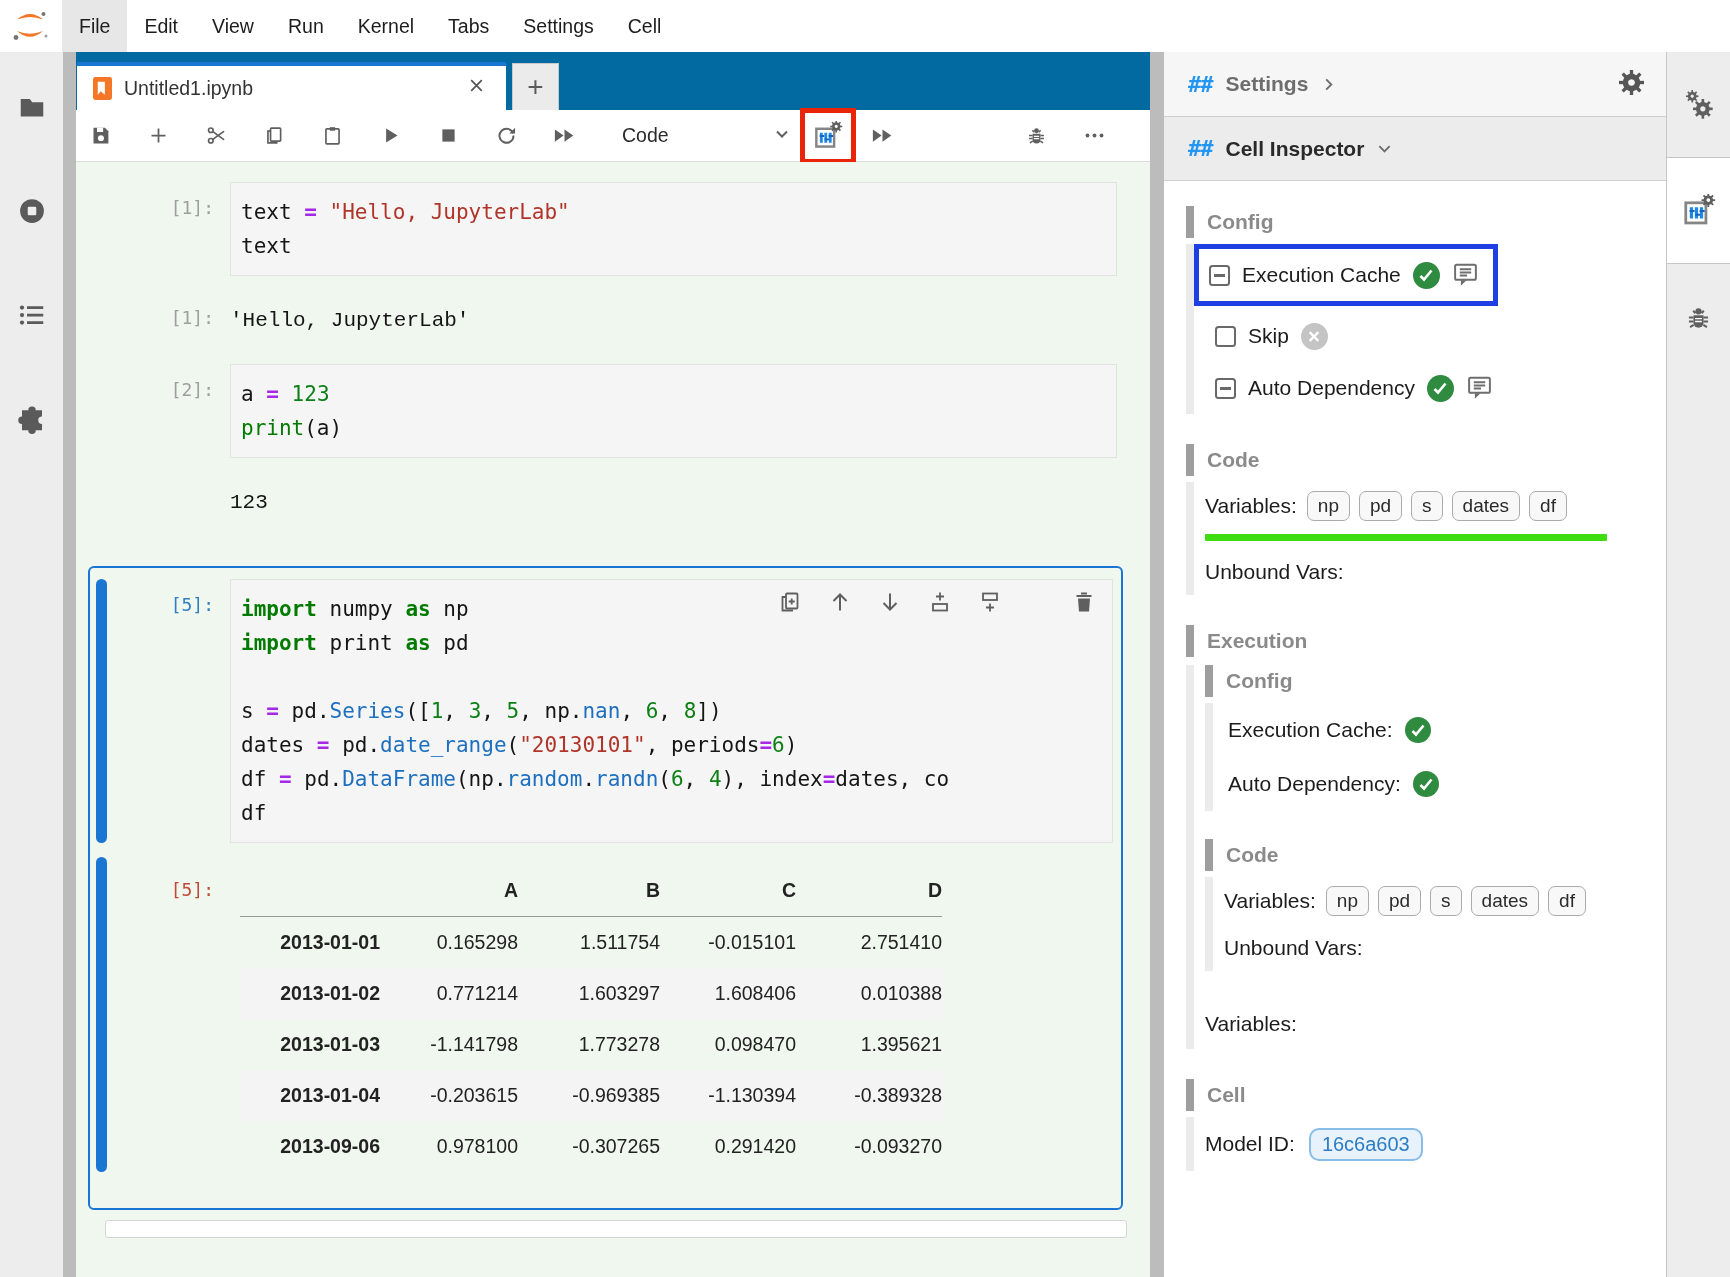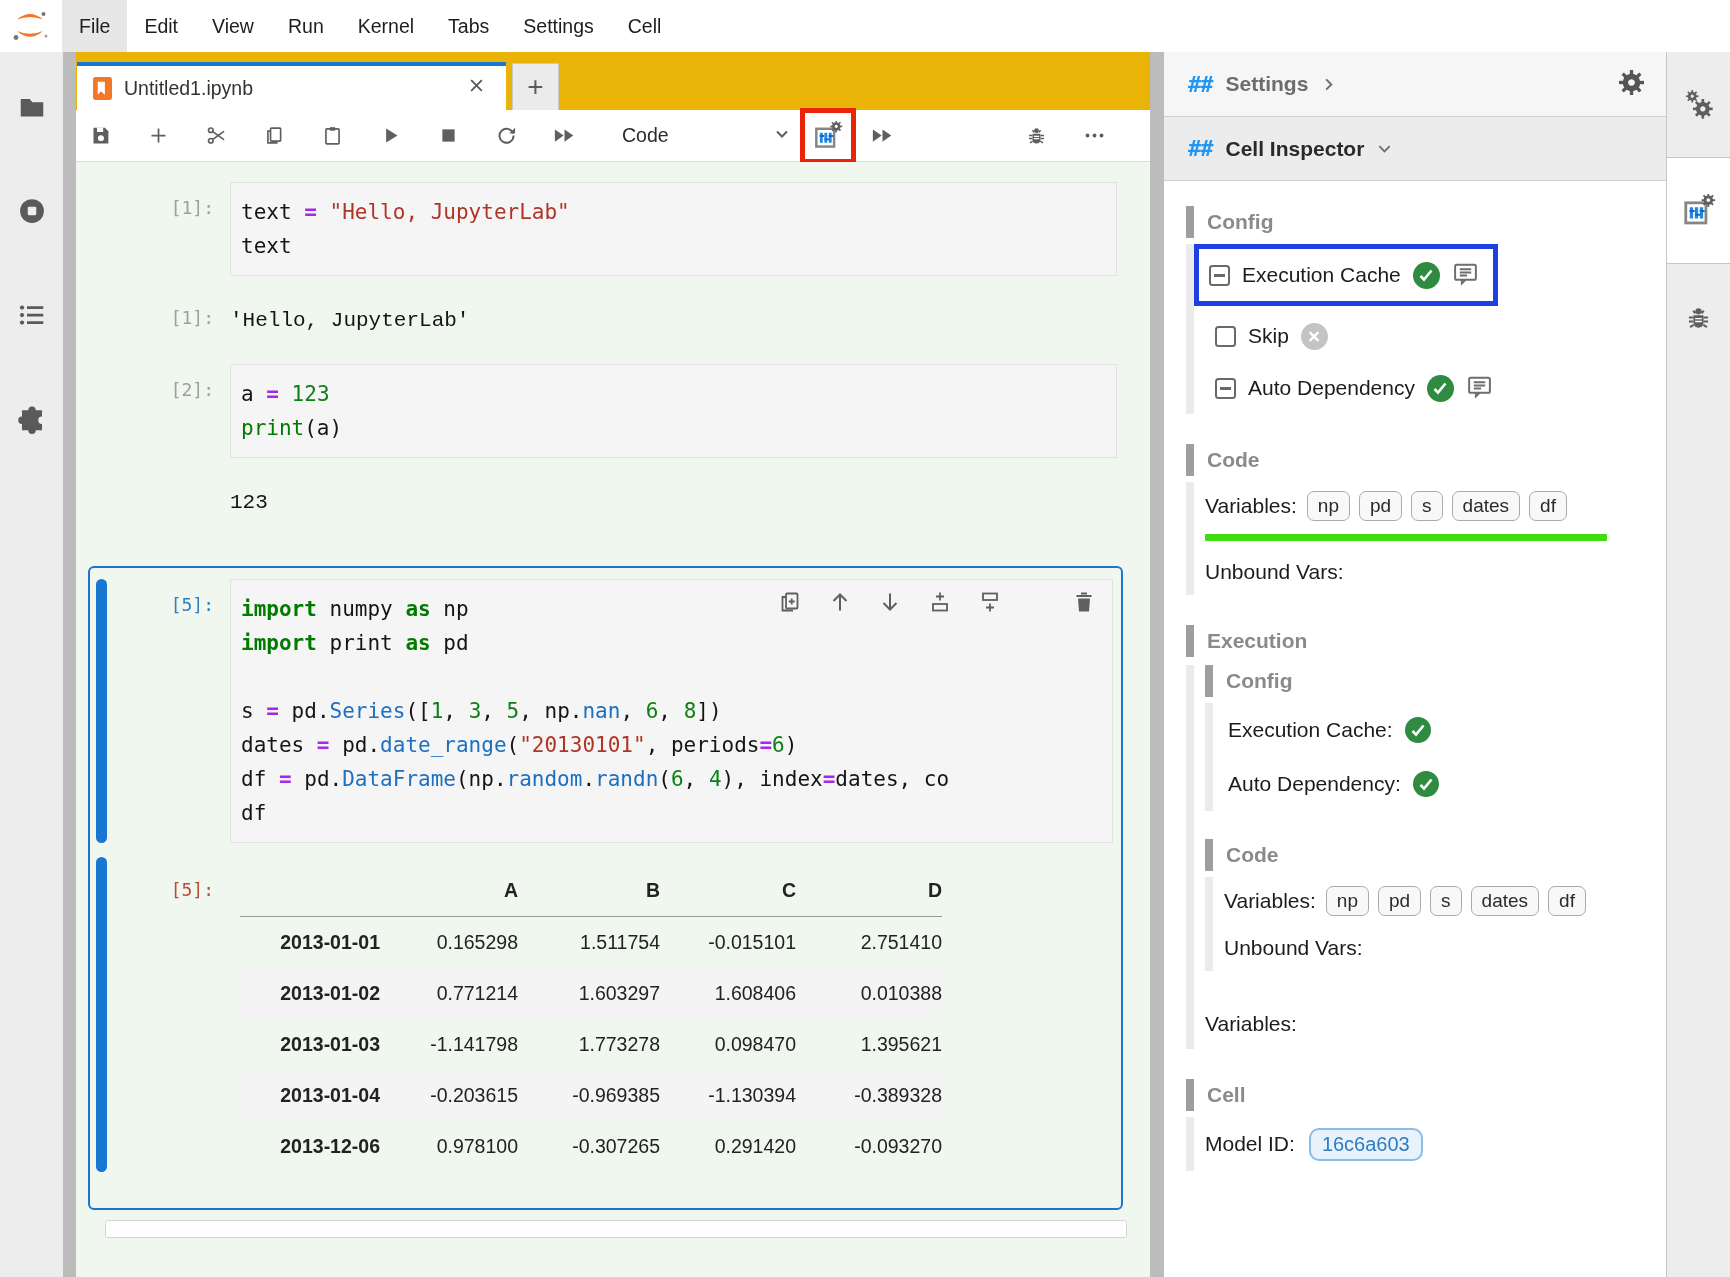--- a/index.html
+++ b/index.html
@@ -16,21 +16,21 @@
   
   .workspace{display:flex;height:1225px}
   .sidebar{width:63px;background:#ededed;display:flex;flex-direction:column;align-items:center;padding-top:40px;gap:74px;flex:none}
   .sidebar .sbicon{width:30px;height:30px;color:#5a5a5a}
   .sidebar .sbicon svg{width:30px;height:30px}
   .ldiv{width:13px;background:#bcbcbc;flex:none}
   .main{width:1074px;display:flex;flex-direction:column;flex:none}
   .splitter{width:14px;background:#bcbcbc;flex:none}
 
   
-  .tabbar{height:58px;background:#eab308;display:flex;flex:none}
+  .tabbar{height:58px;background:#0369a1;display:flex;flex:none}
   .tab{margin-top:10px;margin-left:1px;width:429px;background:#fff;border-top:4px solid #1976d2;display:flex;align-items:center;padding:0 16px;gap:12px}
   .tab-title{font-size:19.5px;color:#333;flex:1}
   .tabicon svg{width:19px;height:23px;display:block}
   .closebtn{width:22px;height:22px;color:#555}
   .closebtn svg{width:17px;height:17px}
   .newtab{margin-top:11px;margin-left:6px;width:47px;height:47px;background:#ebebeb;border:1px solid #c9c9c9;border-bottom:none;display:flex;align-items:center;justify-content:center;font-size:28px;color:#5a5a5a}
 
   
   .toolbar{height:52px;background:#fff;display:flex;align-items:center;padding-left:6px;border-bottom:1px solid #dcdcdc;flex:none}
   .tbtn{width:36px;height:36px;margin-right:22px;display:flex;align-items:center;justify-content:center;color:#5f5f5f;flex:none}
@@ -428,21 +428,21 @@
                     <td>1.395621</td>
                   </tr>
                   <tr>
                     <th>2013-01-04</th>
                     <td>-0.203615</td>
                     <td>-0.969385</td>
                     <td>-1.130394</td>
                     <td>-0.389328</td>
                   </tr>
                   <tr>
-                    <th>2013-12-06</th>
+                    <th>2013-09-06</th>
                     <td>0.978100</td>
                     <td>-0.307265</td>
                     <td>0.291420</td>
                     <td>-0.093270</td>
                   </tr>
                 </tbody>
               </table>
             </div>
           </div>
         </div>

